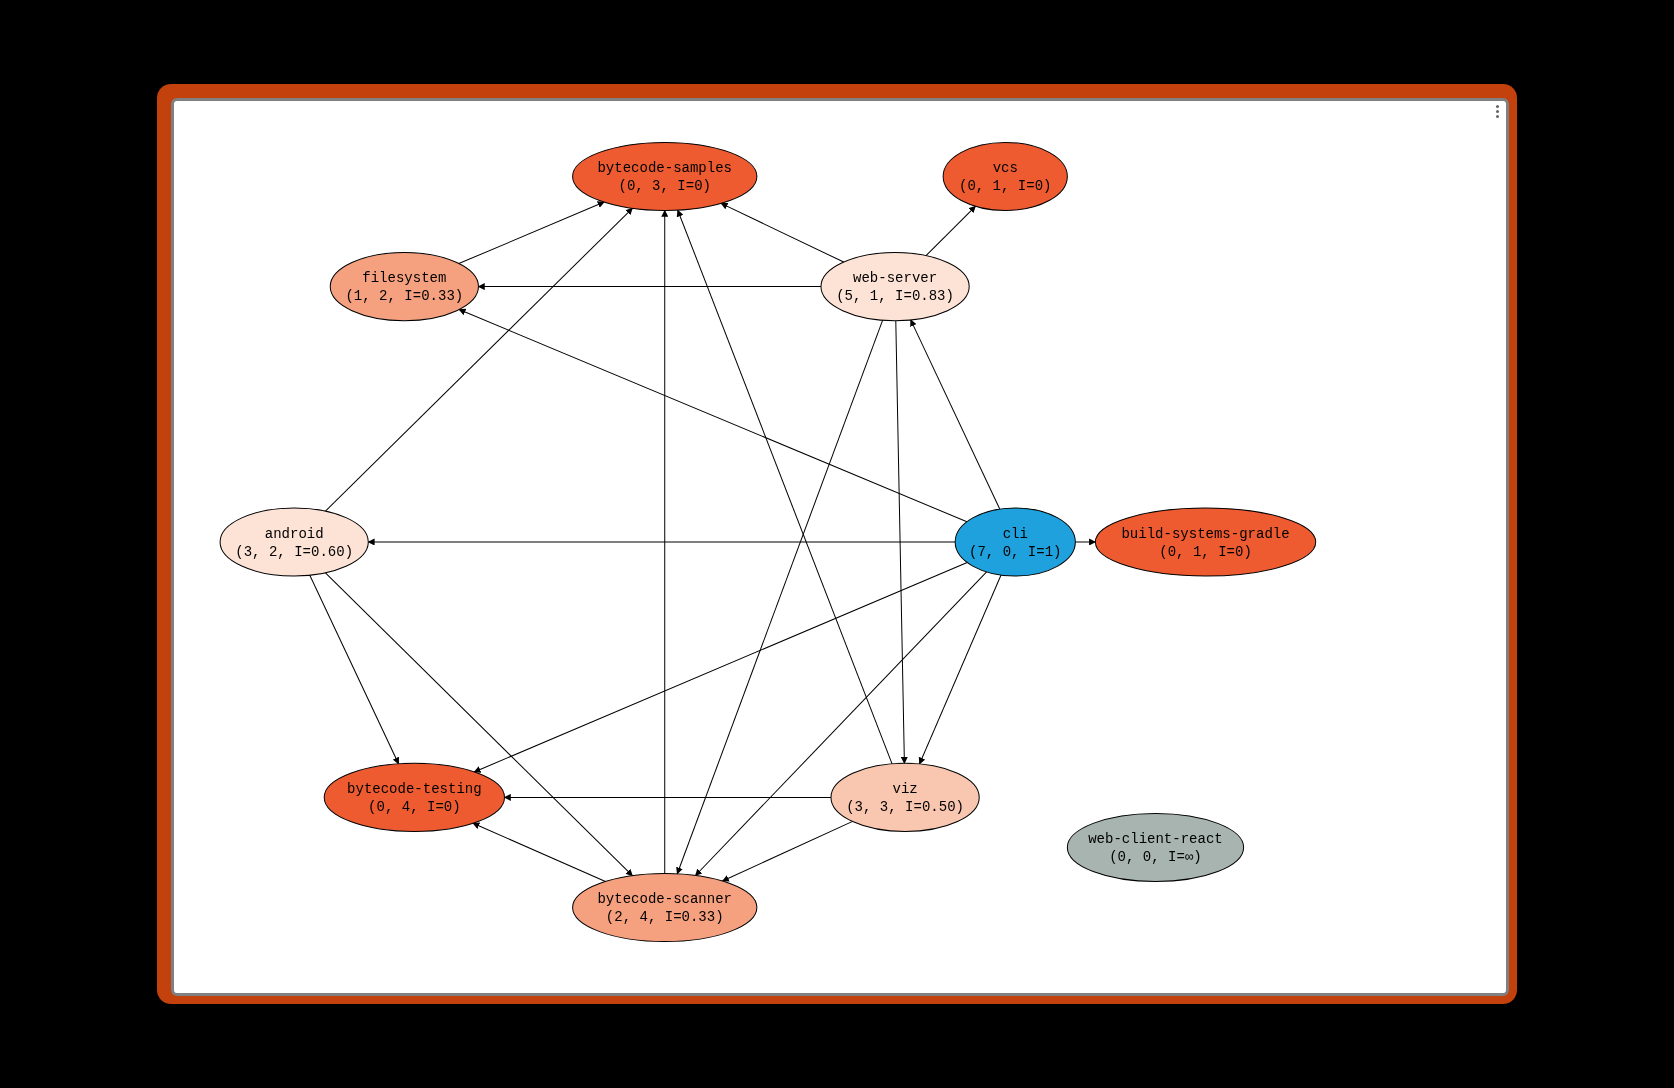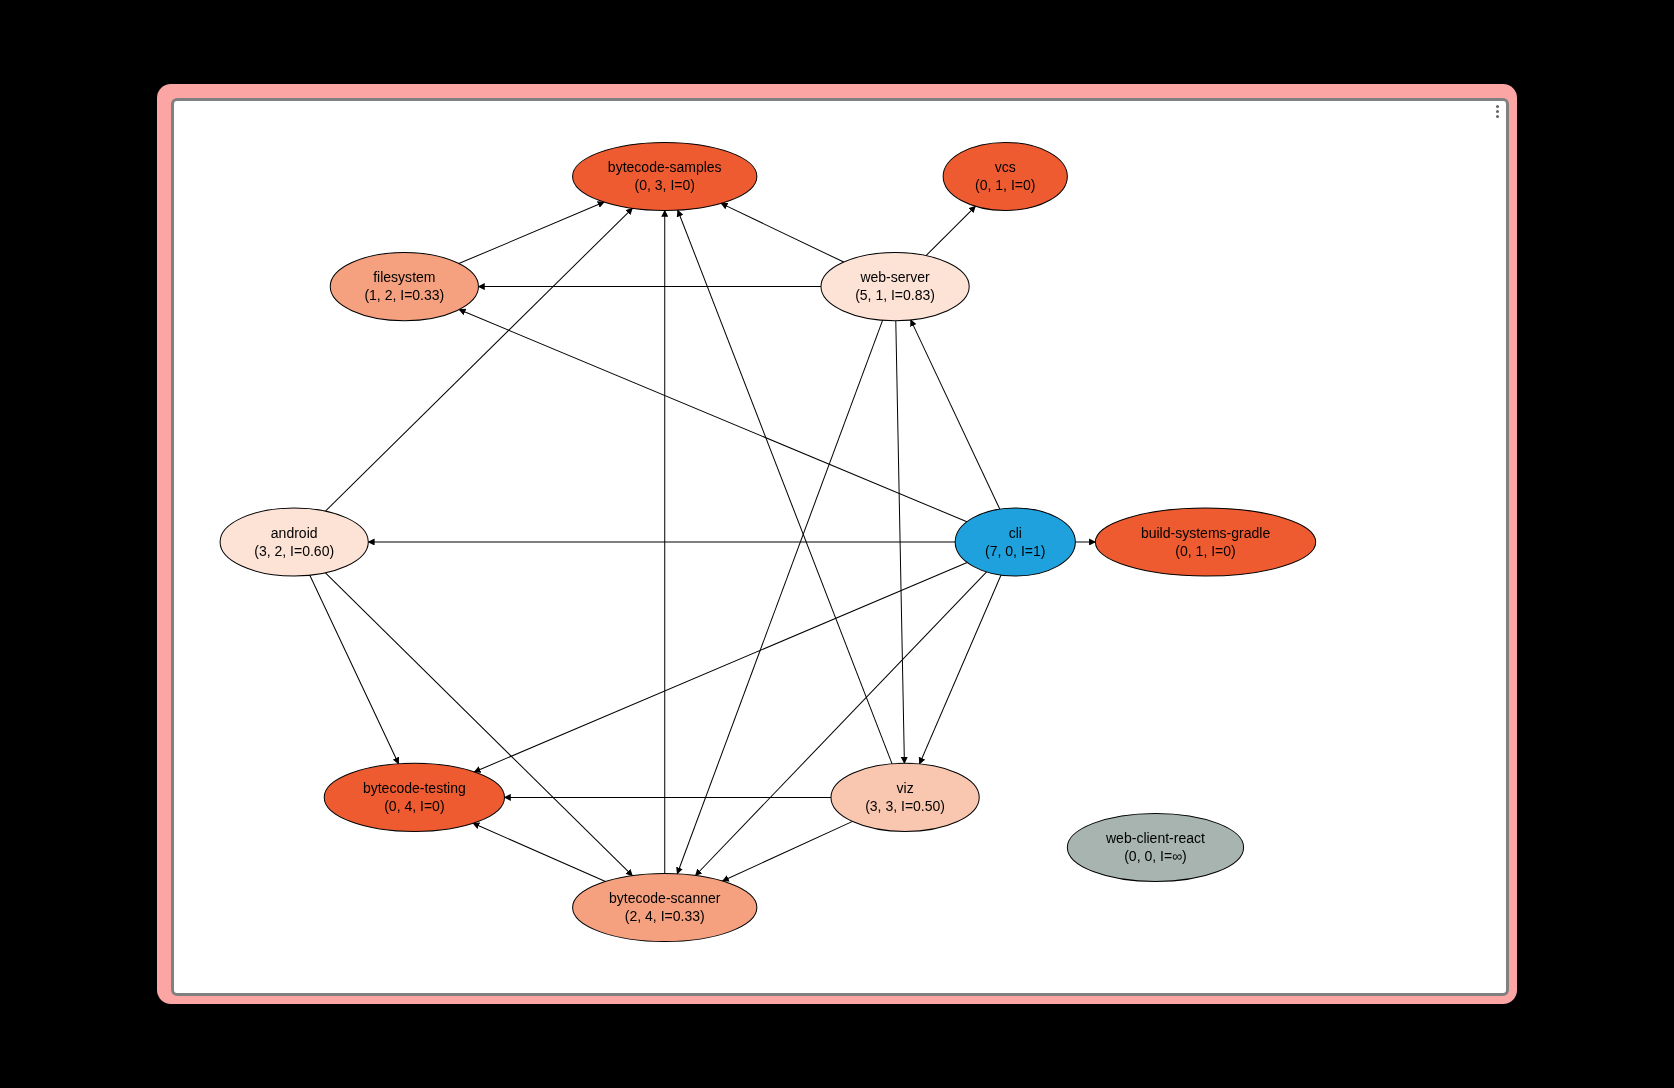--- a/index.html
+++ b/index.html
@@ -8,25 +8,26 @@
     background: #000;
     font-family: Helvetica, Arial, sans-serif;
     display: flex;
     align-items: center;
     justify-content: center;
     min-height: 100vh;
   }
   .frame {
     width: 1360px;
     height: 920px;
-    background: #fca5a5;
+    background: #c2410c;
     border-radius: 14px;
     padding: 14px;
     box-sizing: border-box;
     position: relative;
+    font-family: Liberation Mono, monospace;
   }
   .canvas-wrap {
     width: 100%;
     height: 100%;
     background: #fff;
     border: 3px solid #808080;
     border-radius: 6px;
     position: relative;
     overflow: hidden;
   }

